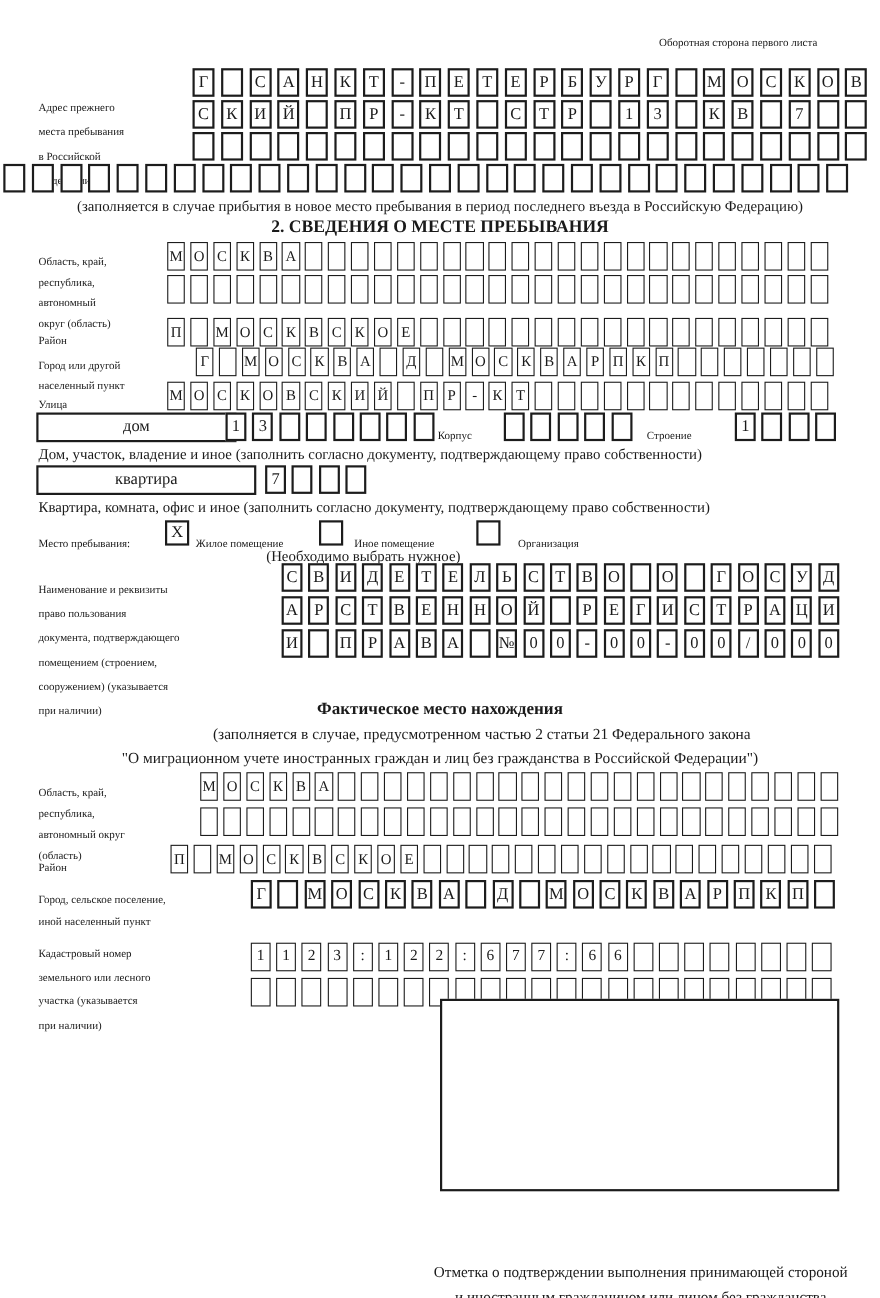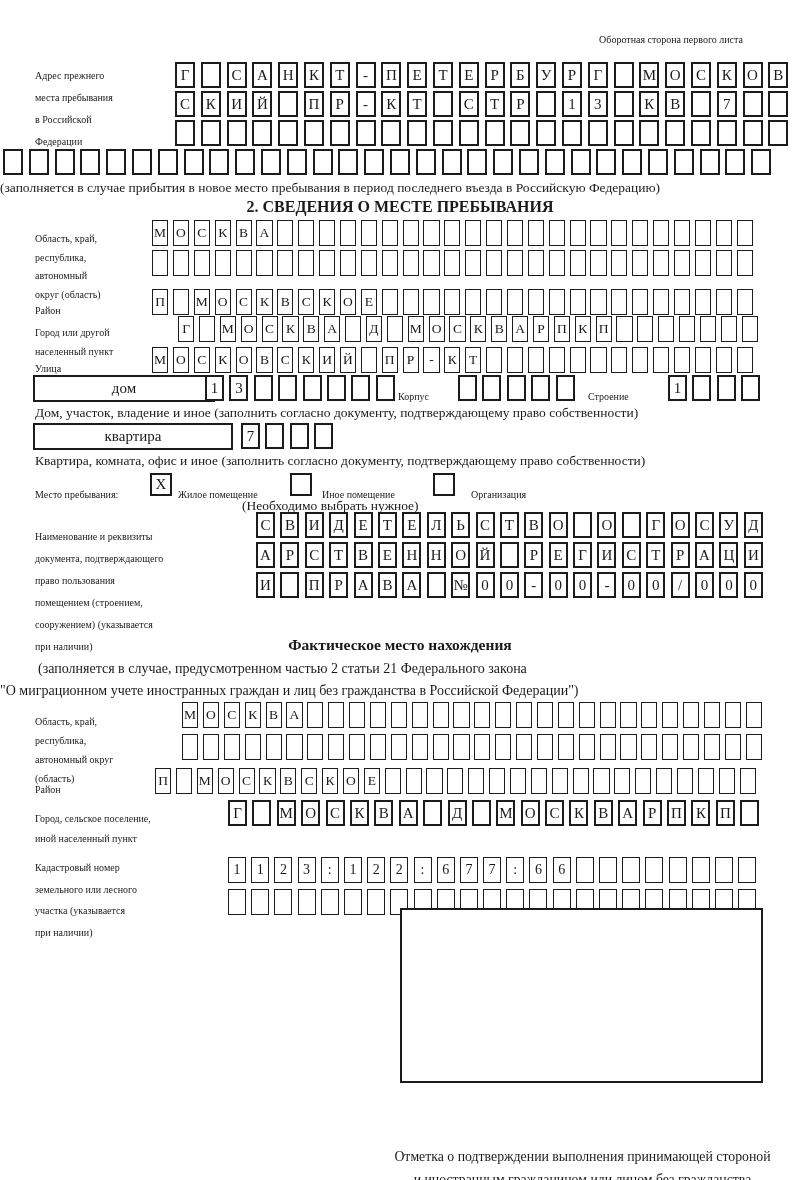--- a/index.html
+++ b/index.html
@@ -4,21 +4,21 @@
 <style>
   html,body{margin:0;padding:0;background:#ffffff;}
   .page{
     position:relative;width:800px;height:1180px;background:#fff;color:#1a1a1a;
     font-family:"Liberation Serif","DejaVu Serif",serif;overflow:hidden;
   }
   .abs{position:absolute;}
   .lab{font-size:10px;color:#1a1a1a;white-space:nowrap;margin-top:12px;}
   .lab div{white-space:nowrap;}
   .caption{font-size:13.5px;white-space:nowrap;}
-  .center{width:800px;text-align:left;left:0;}
+  .center{width:800px;text-align:center;left:0;}
   .title{width:800px;left:0;text-align:center;font-weight:bold;font-size:16px;}
   .cellrow{display:flex;}
   .cell{
     box-sizing:border-box;border:2px solid #1c1c1c;background:#fff;height:26px;
     display:flex;align-items:center;justify-content:center;flex:0 0 auto;
   }
   .lg{gap:5.8px;} .lg .cell{width:20px;font-size:15px;}
   .sm{gap:4.7px;} .sm .cell{width:16.2px;font-size:13.5px;border-width:1.8px;}
   .md{gap:5.4px;} .md .cell{width:19px;font-size:15px;}
   .cad{gap:5.2px;} .cad .cell{width:18px;font-size:14px;border-width:1.8px;}
@@ -32,21 +32,21 @@
   }
   .stamp-box{box-sizing:border-box;border:2px solid #1c1c1c;background:#fff;}
 </style>
 </head>
 <body>
 
 <div class="page">
 
   <div class="abs lab" style="top:22px;right:57px;">Оборотная сторона первого листа</div>
 
-  <div class="abs lab" style="left:35px;top:53px;line-height:22px;">
+  <div class="abs lab" style="left:35px;top:76px;line-height:22px;">
     <div>Адрес прежнего</div>
     <div>места пребывания</div>
     <div>в Российской</div>
     <div>Федерации</div>
   </div>
   <div class="abs cellrow lg" style="left:175px;top:62px;">
       <span class="cell">Г</span>
       <span class="cell"></span>
       <span class="cell">С</span>
       <span class="cell">А</span>
@@ -370,22 +370,22 @@
   <div class="abs checkbox" style="left:150px;top:473px;">X</div>
   <div class="abs lab" style="left:178px;top:477px;">Жилое помещение</div>
   <div class="abs checkbox" style="left:290px;top:473px;"></div>
   <div class="abs lab" style="left:322px;top:477px;">Иное помещение</div>
   <div class="abs checkbox" style="left:433px;top:473px;"></div>
   <div class="abs lab" style="left:471px;top:477px;">Организация</div>
   <div class="abs caption" style="left:242px;top:498px;">(Необходимо выбрать нужное)</div>
 
   <div class="abs lab" style="left:35px;top:514px;line-height:22px;">
     <div>Наименование и реквизиты</div>
+    <div>право пользования</div>
     <div>документа, подтверждающего</div>
-    <div>право пользования</div>
     <div>помещением (строением,</div>
     <div>сооружением) (указывается</div>
     <div>при наличии)</div>
   </div>
   <div class="abs cellrow md" style="left:256px;top:512px;">
       <span class="cell">С</span>
       <span class="cell">В</span>
       <span class="cell">И</span>
       <span class="cell">Д</span>
       <span class="cell">Е</span>

